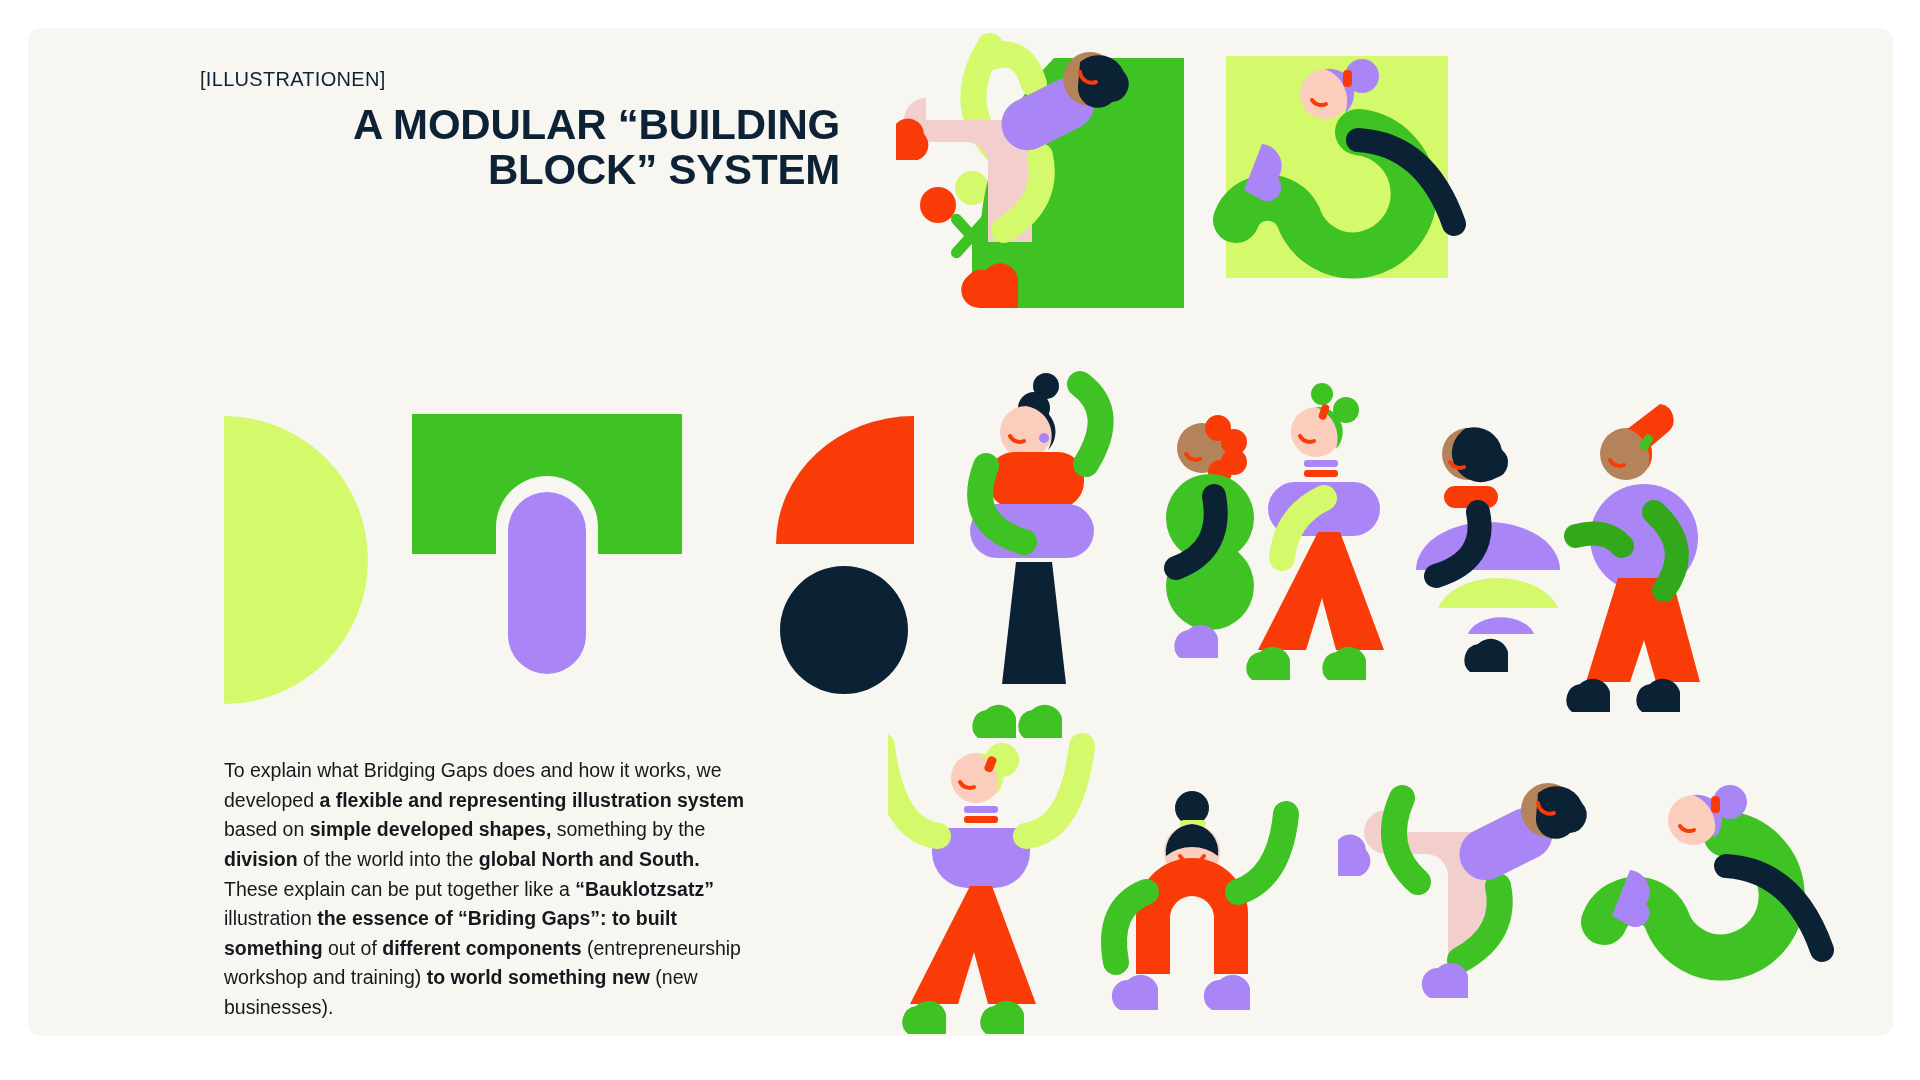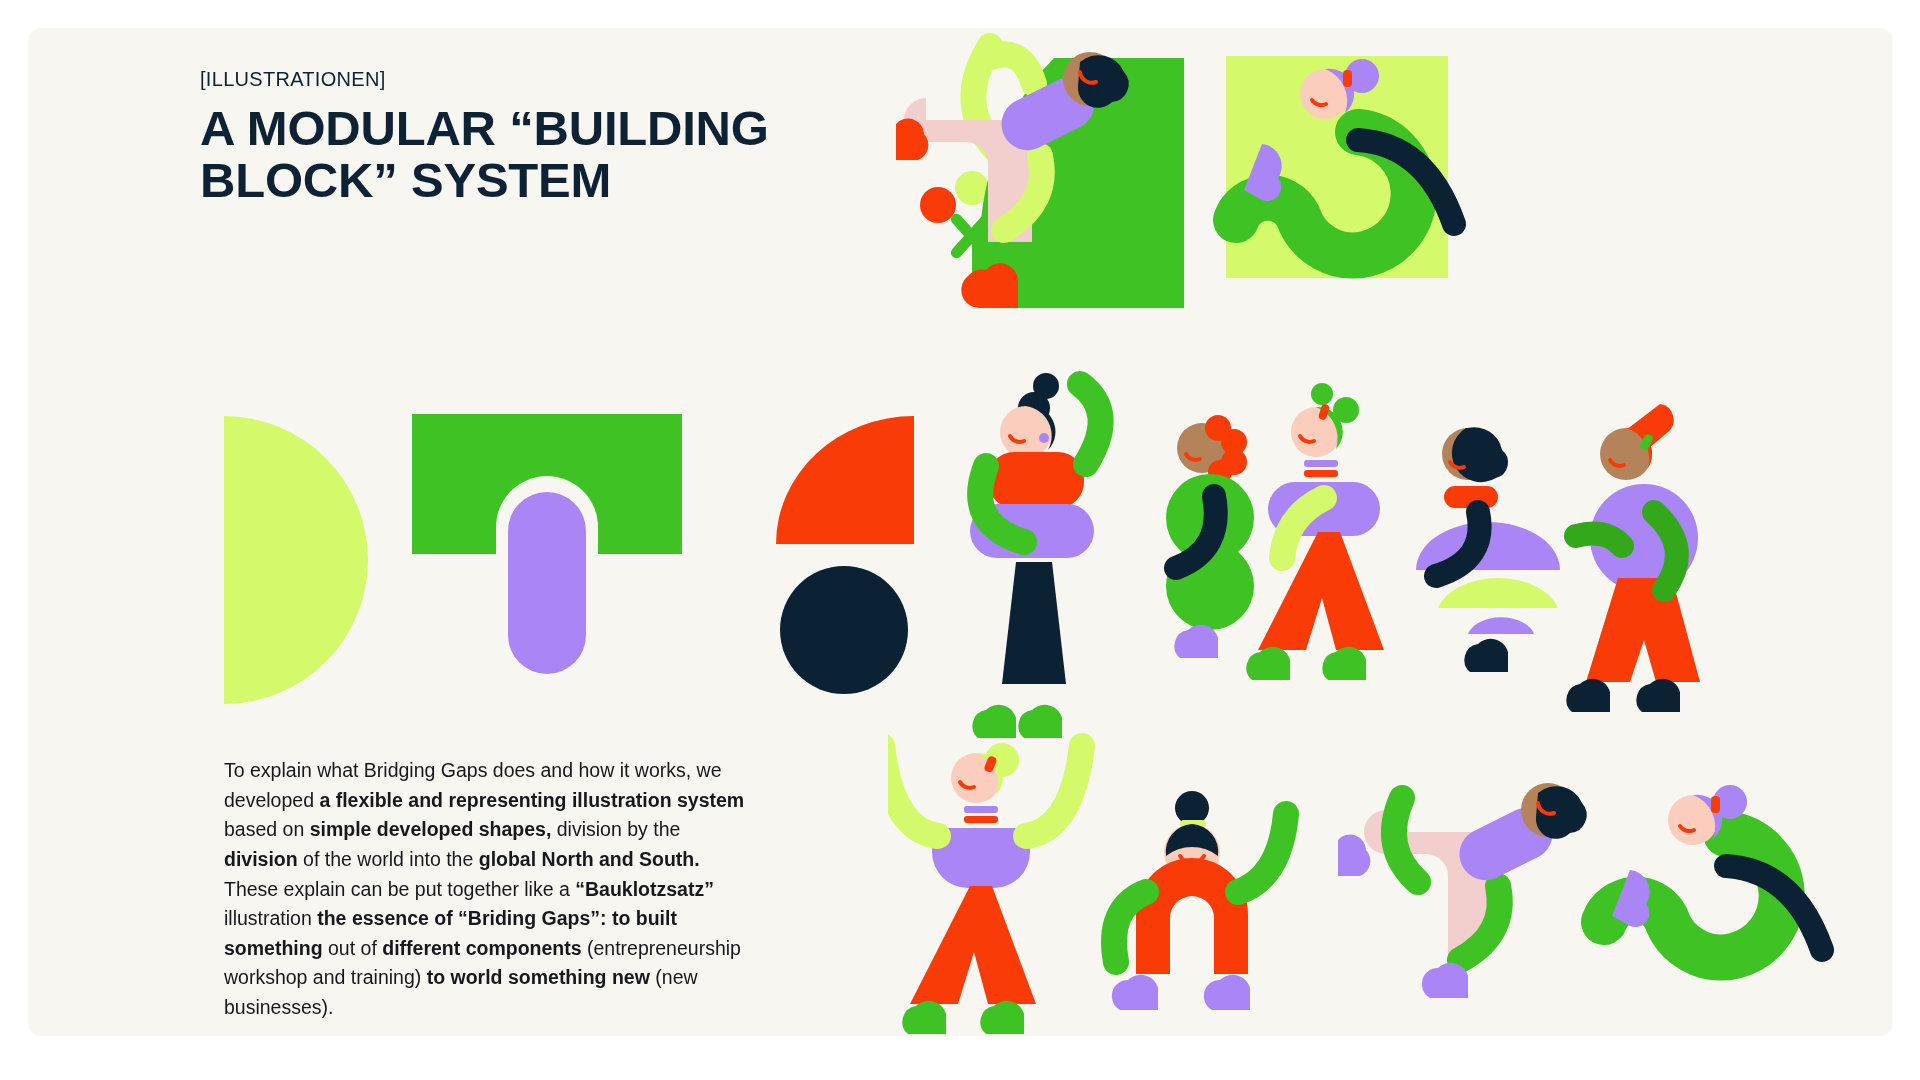--- a/index.html
+++ b/index.html
@@ -33,27 +33,28 @@
 
   #eyebrow-label {
     font-size: 20px;
     letter-spacing: 0.3px;
     color: #0e2236;
     font-weight: 400;
     margin: 0 0 12px 0;
   }
 
   #page-title {
-    font-size: 49px;
+    font-size: 42px;
     line-height: 1.06;
     font-weight: 700;
     color: #0e2236;
     letter-spacing: -0.2px;
     margin: 0;
     text-transform: uppercase;
+    text-align: right;
   }
 
   
   #shape-row {
     position: absolute;
     left: 196px;
     top: 380px;
     width: 640px;
     height: 300px;
   }
@@ -139,21 +140,21 @@
       <div class="shape" id="shape-green-rect"></div>
       <div class="shape" id="shape-arch-cut"></div>
       <div class="shape" id="shape-purple-pill"></div>
     </div>
 
     <div class="shape" id="shape-quarter-circle"></div>
     <div class="shape" id="shape-circle"></div>
   </div>
 
   <div id="body-copy">
-    <p id="paragraph-one"><span>To explain what Bridging Gaps does and how it works, we developed </span><b>a flexible and representing illustration system</b><span> based on </span><b>simple developed shapes,</b><span> division by the </span><b>division</b><span> of the world into the </span><b>global North and South.</b></p>
+    <p id="paragraph-one"><span>To explain what Bridging Gaps does and how it works, we developed </span><b>a flexible and representing illustration system</b><span> based on </span><b>simple developed shapes,</b><span> something by the </span><b>division</b><span> of the world into the </span><b>global North and South.</b></p>
     <p id="paragraph-two"><span>These explain can be put together like a </span><b>“Bauklotzsatz”</b><span> illustration </span><b>the essence of “Briding Gaps”: to built something</b><span> out of </span><b>different components</b><span> (entrepreneurship workshop and training) </span><b>to world something new</b><span> (new businesses).</span></p>
   </div>
 
   <div id="illustration-area">
     <svg width="1005" height="1008" viewBox="0 0 1005 1008" xmlns="http://www.w3.org/2000/svg">
       <defs>
         <clipPath id="clip-green-block">
             <path d="M60 30 h270 v250 h-270 a 270 250 0 0 1 0 -250 z"></path>
           </clipPath>
         <clipPath id="clip-lime-panel">

